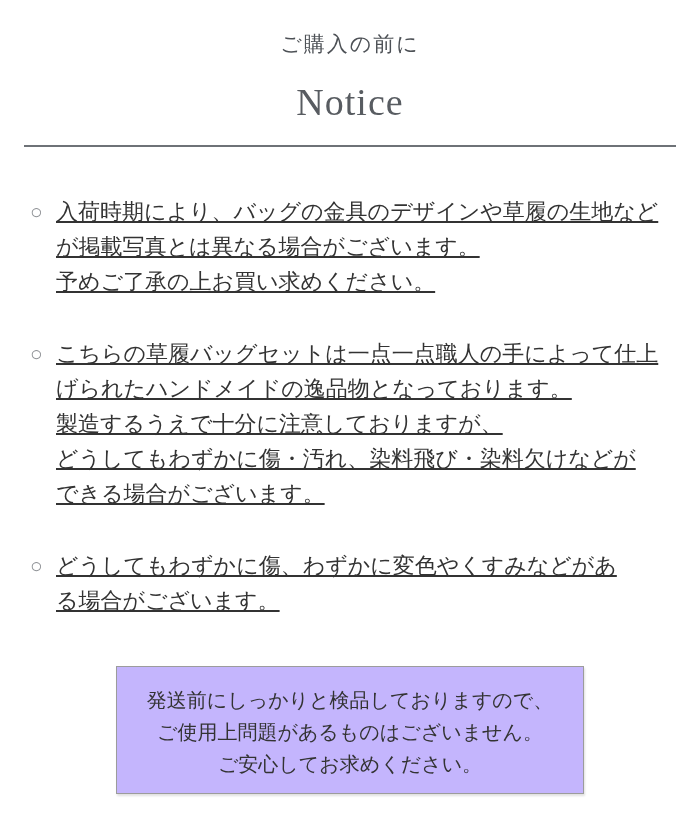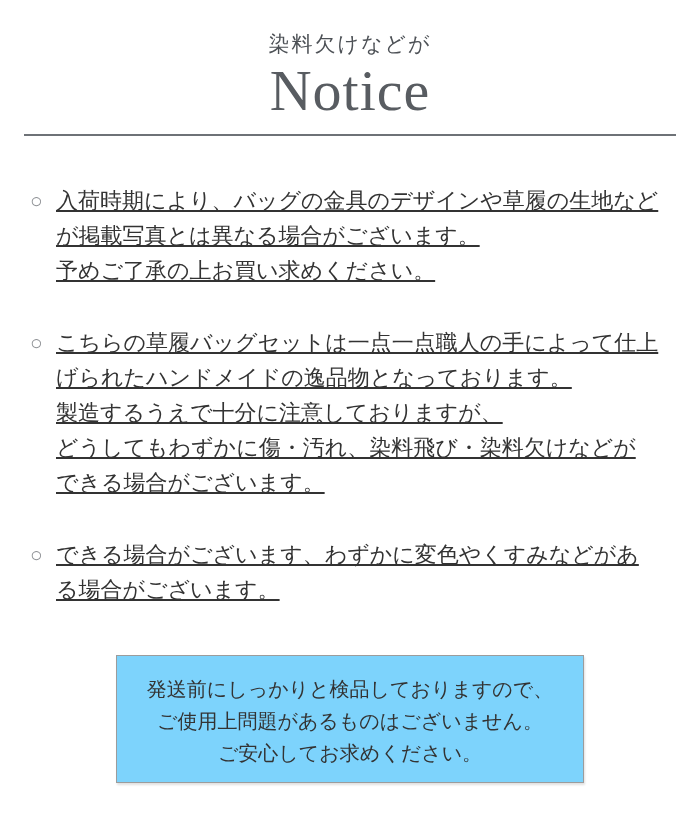--- a/index.html
+++ b/index.html
@@ -26,24 +26,24 @@
   .subtitle {
     font-family: "Liberation Serif", "DejaVu Serif", serif;
     font-size: 21px;
     letter-spacing: 2px;
     color: #4d5156;
     line-height: 26px;
   }
   .title {
     font-family: "Liberation Serif", "DejaVu Serif", serif;
     font-weight: 400;
-    font-size: 58px;
+    font-size: 38px;
     color: #585c61;
     line-height: 52px;
-    margin-top: 8px;
+    margin-top: 19px;
     letter-spacing: 1px;
   }
   .rule {
     height: 2px;
     width: 652px;
     background: #6e7277;
     margin: 17px auto 0 auto;
   }
   .notices {
     padding: 47px 22px 0 30px;
@@ -72,33 +72,33 @@
   .assurance-box {
     width: 466px;
     margin: 48px auto 0 auto;
     border: 1px solid #9c9c9c;
     box-shadow: 1px 2px 2px rgba(0,0,0,0.12);
     text-align: center;
     font-size: 20px;
     line-height: 32px;
     padding: 17px 0 13px 0;
     color: #333333;
-    background: #7dd3fc;
+    background: #c4b5fd;
   }
   .assurance-text {
     white-space: pre-line;
   }
 </style>
 </head>
 <body>
 
 <div class="page">
 
   <div class="header">
-    <div class="subtitle">染料欠けなどが</div>
+    <div class="subtitle">ご購入の前に</div>
     <div class="title">Notice</div>
     <div class="rule"></div>
   </div>
 
   <div class="notices">
     <div class="notice-item">
       <span class="marker">○</span>
       <div class="notice-text">入荷時期により、バッグの金具のデザインや草履の生地など
 が掲載写真とは異なる場合がございます。
 予めご了承の上お買い求めください。</div>
@@ -106,21 +106,21 @@
     <div class="notice-item">
       <span class="marker">○</span>
       <div class="notice-text">こちらの草履バッグセットは一点一点職人の手によって仕上
 げられたハンドメイドの逸品物となっております。
 製造するうえで十分に注意しておりますが、
 どうしてもわずかに傷・汚れ、染料飛び・染料欠けなどが
 できる場合がございます。</div>
     </div>
     <div class="notice-item">
       <span class="marker">○</span>
-      <div class="notice-text">できる場合がございます、わずかに変色やくすみなどがあ
+      <div class="notice-text">どうしてもわずかに傷、わずかに変色やくすみなどがあ
 る場合がございます。</div>
     </div>
   </div>
 
   <div class="assurance-box">
     <div class="assurance-text">発送前にしっかりと検品しておりますので、
 ご使用上問題があるものはございません。
 ご安心してお求めください。</div>
   </div>
 

